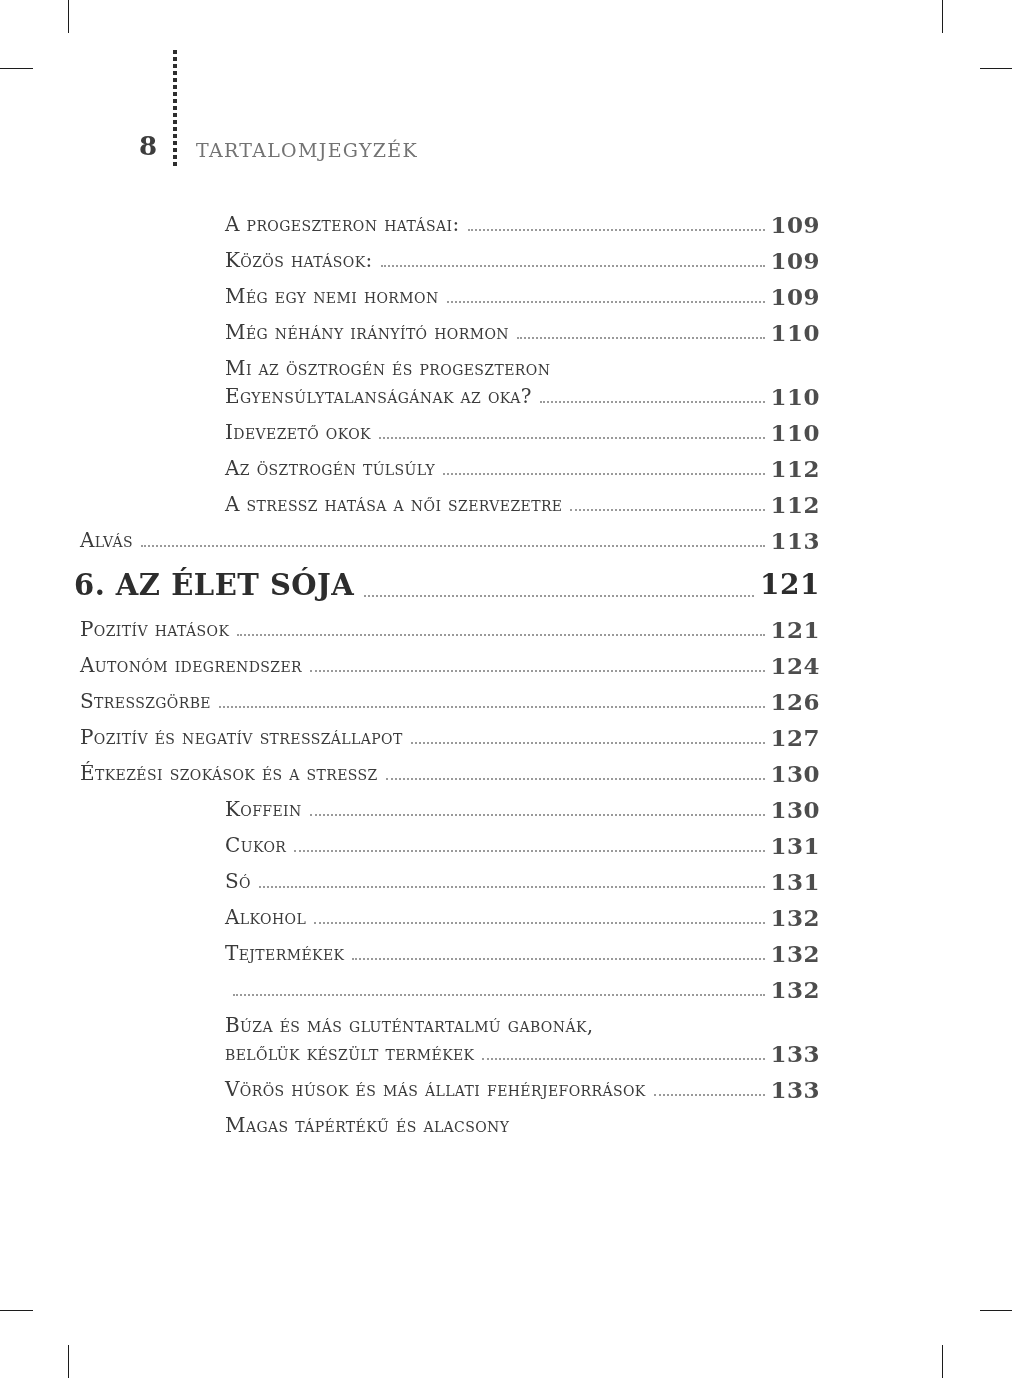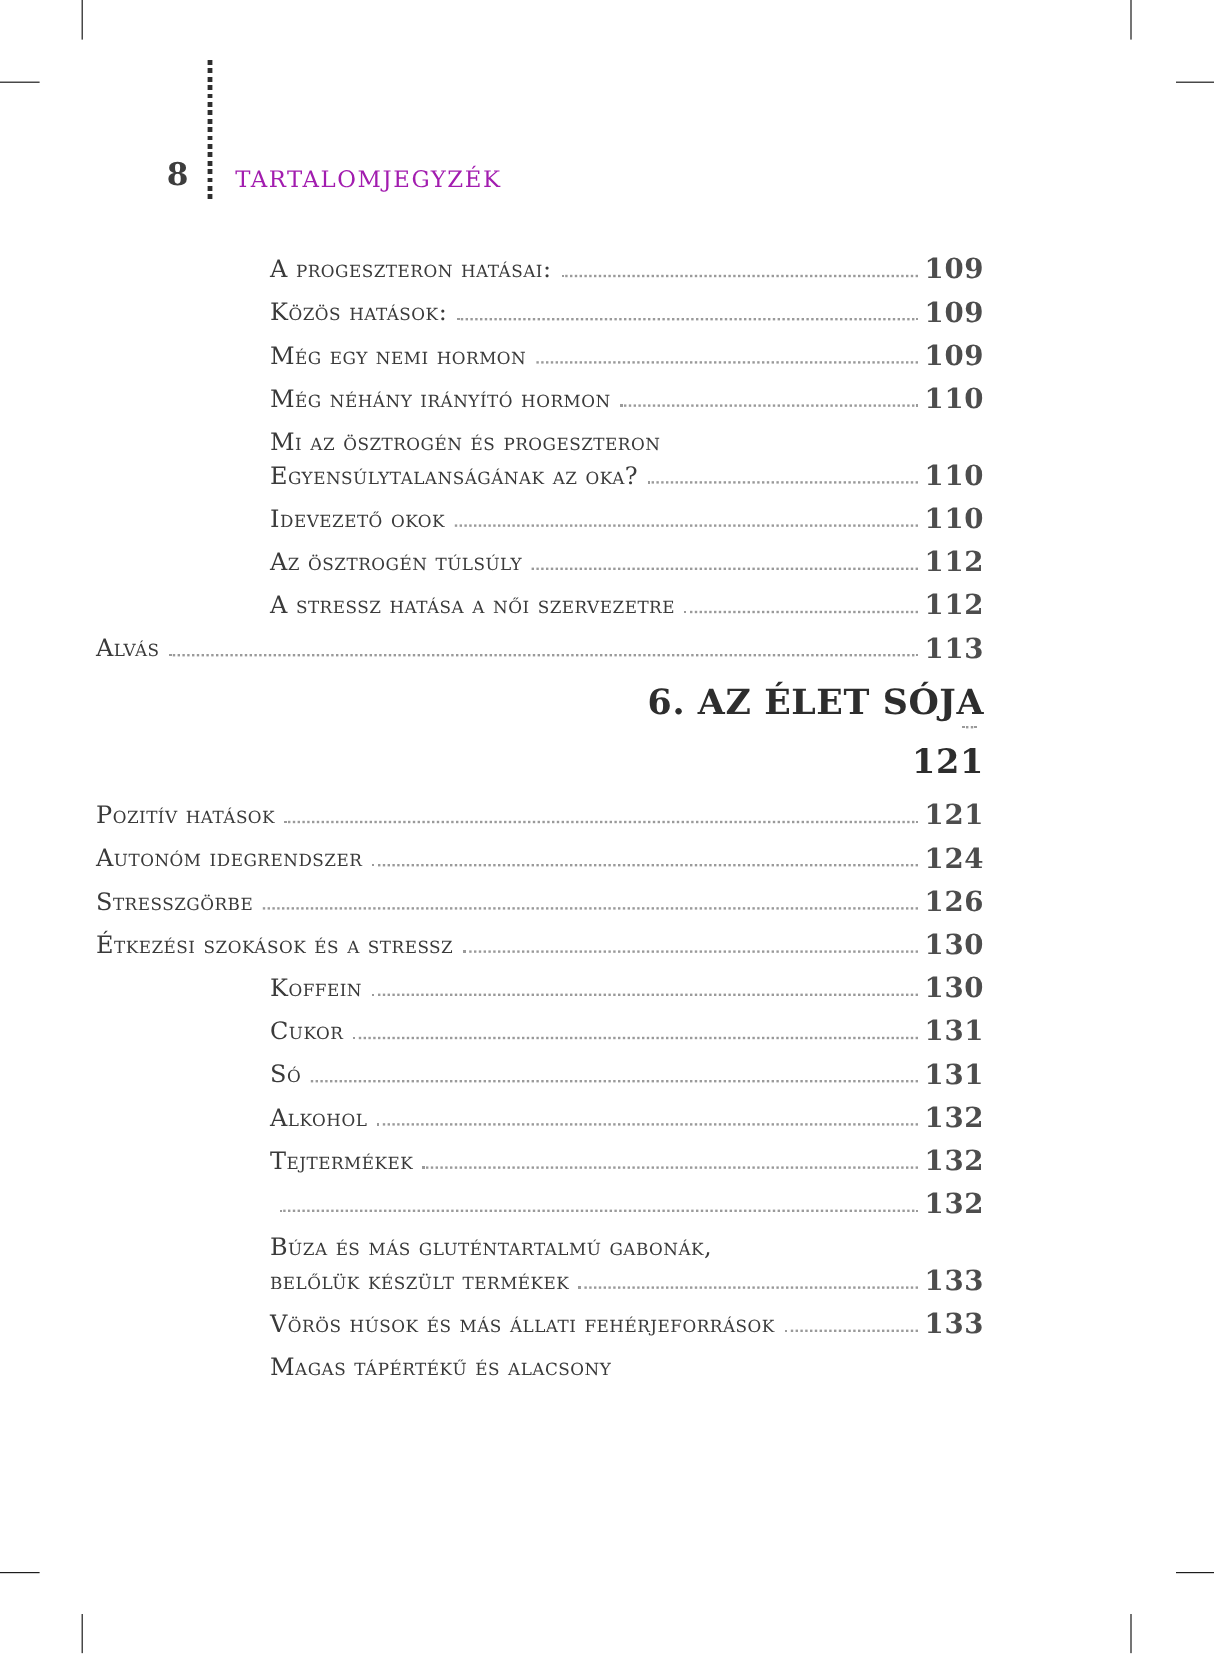--- a/index.html
+++ b/index.html
@@ -52,21 +52,21 @@
     width: 4px;
     height: 118px;
     background: repeating-linear-gradient(to bottom, #2e2e2e 0 4px, transparent 4px 7px);
   }
   .header-title {
     position: absolute;
     left: 196px;
     top: 140px;
     font-size: 19px;
     letter-spacing: 1.3px;
-    color: #a21caf;
+    color: #737373;
     line-height: 20px;
   }
 
   
   .toc {
     position: absolute;
     left: 0;
     right: 192px;
     top: 213px;
   }
@@ -83,21 +83,21 @@
   .entry .line + .line { margin-top: 5px; }
   .entry.lvl0 { margin-top: 8px; margin-bottom: 13px; }
   .entry.lvl0 .line {
     font-variant: normal;
     font-weight: bold;
     font-size: 29px;
     line-height: 40px;
     letter-spacing: 0.5px;
     color: #2d2d2d;
   }
-  .entry.lvl0 .line { padding-left: 74px; flex-direction: column; }
+  .entry.lvl0 .line { padding-left: 74px; }
   .entry.lvl1 .line { padding-left: 80px; }
   .entry.lvl2 .line { padding-left: 225px; }
 
   .txt { white-space: nowrap; }
   .leader {
     flex: 1 1 auto;
     min-width: 12px;
     border-bottom: 2px dotted #9a9a9a;
     margin: 0 5px 5px 8px;
   }
@@ -222,20 +222,27 @@
       </div>
       <div class="entry lvl1">
         <div class="line">
           <span class="txt">Stresszgörbe</span>
           <span class="leader"></span>
           <span class="pagenum">126</span>
         </div>
       </div>
       <div class="entry lvl1">
         <div class="line">
+          <span class="txt">Pozitív és negatív stresszállapot</span>
+          <span class="leader"></span>
+          <span class="pagenum">127</span>
+        </div>
+      </div>
+      <div class="entry lvl1">
+        <div class="line">
           <span class="txt">Étkezési szokások és a stressz</span>
           <span class="leader"></span>
           <span class="pagenum">130</span>
         </div>
       </div>
       <div class="entry lvl2">
         <div class="line">
           <span class="txt">Koffein</span>
           <span class="leader"></span>
           <span class="pagenum">130</span>

